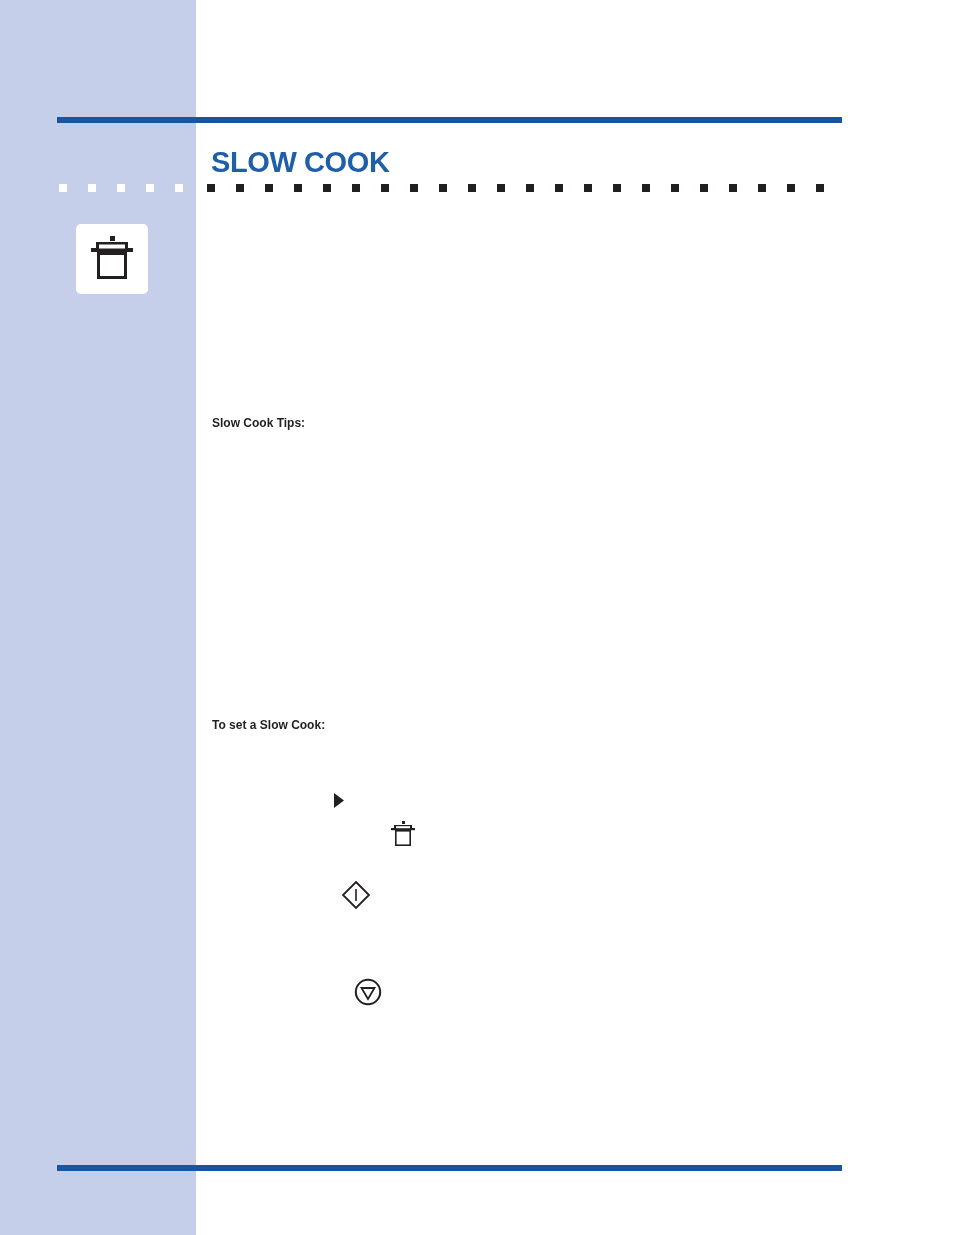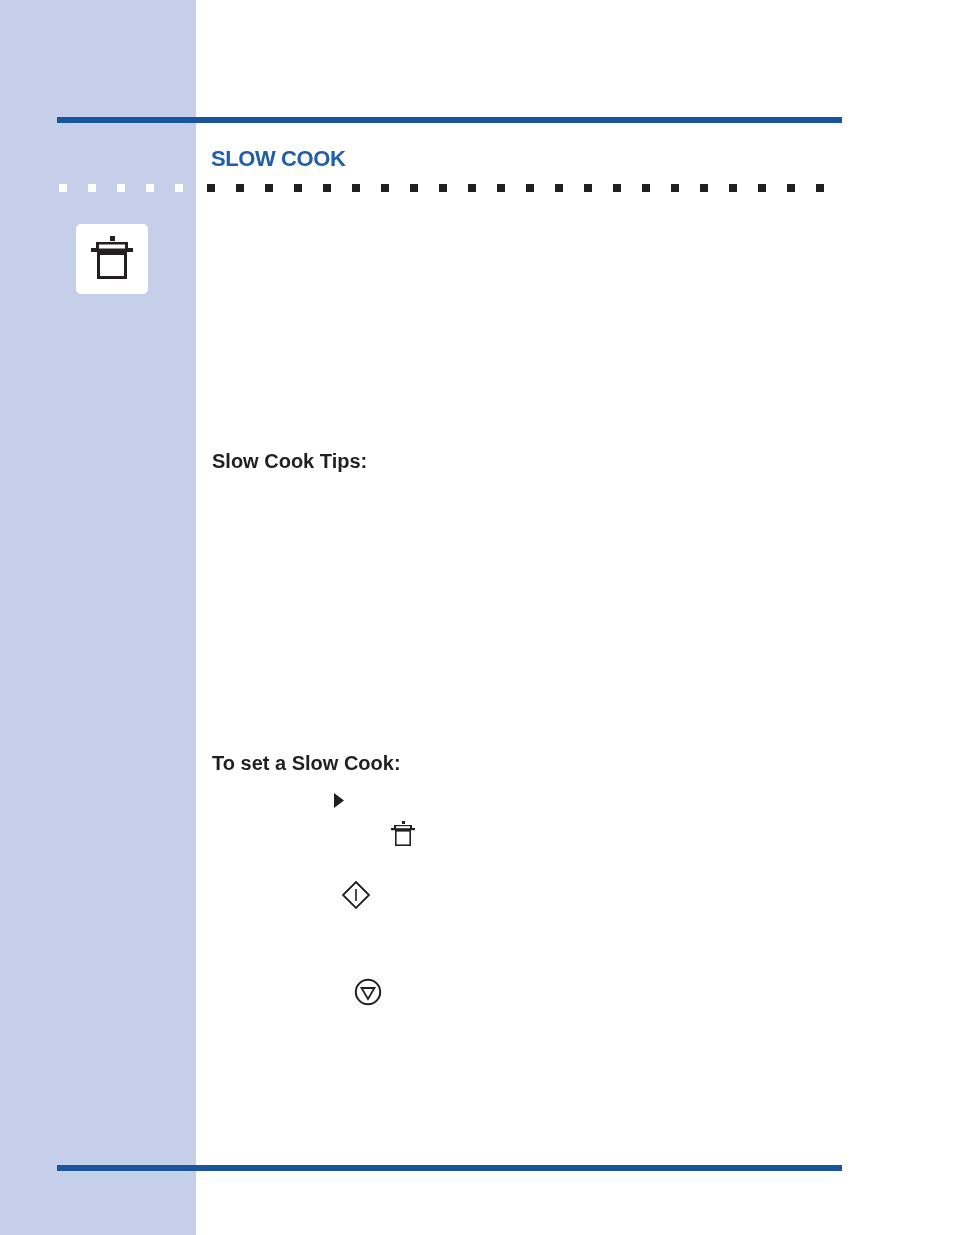--- a/index.html
+++ b/index.html
@@ -59,21 +59,21 @@
     height: 8px;
   }
   .dot-light { background: #ffffff; }
   .dot-dark  { background: #231f20; }
 
   
   .page-title {
     position: absolute;
     left: 211px;
     top: 148px;
-    font-size: 22px;
+    font-size: 29px;
     font-weight: bold;
     letter-spacing: -0.4px;
     color: #1f5ea8;
     white-space: nowrap;
     line-height: 1;
   }
 
   
   .icon-tile {
     position: absolute;
@@ -88,26 +88,25 @@
     position: absolute;
     left: 50%;
     top: 50%;
     transform: translate(-50%, -50%);
   }
 
   
   .section-heading {
     position: absolute;
     left: 212px;
-    font-size: 20px;
+    font-size: 12px;
     font-weight: bold;
     color: #231f20;
     white-space: nowrap;
     line-height: 1;
-    margin-top: 34px;
   }
   .heading-tips  { top: 417px; }
   .heading-toset { top: 719px; }
 
   
   .step-icon {
     position: absolute;
     line-height: 0;
   }
   .icon-arrow   { left: 334px; top: 793px; }

